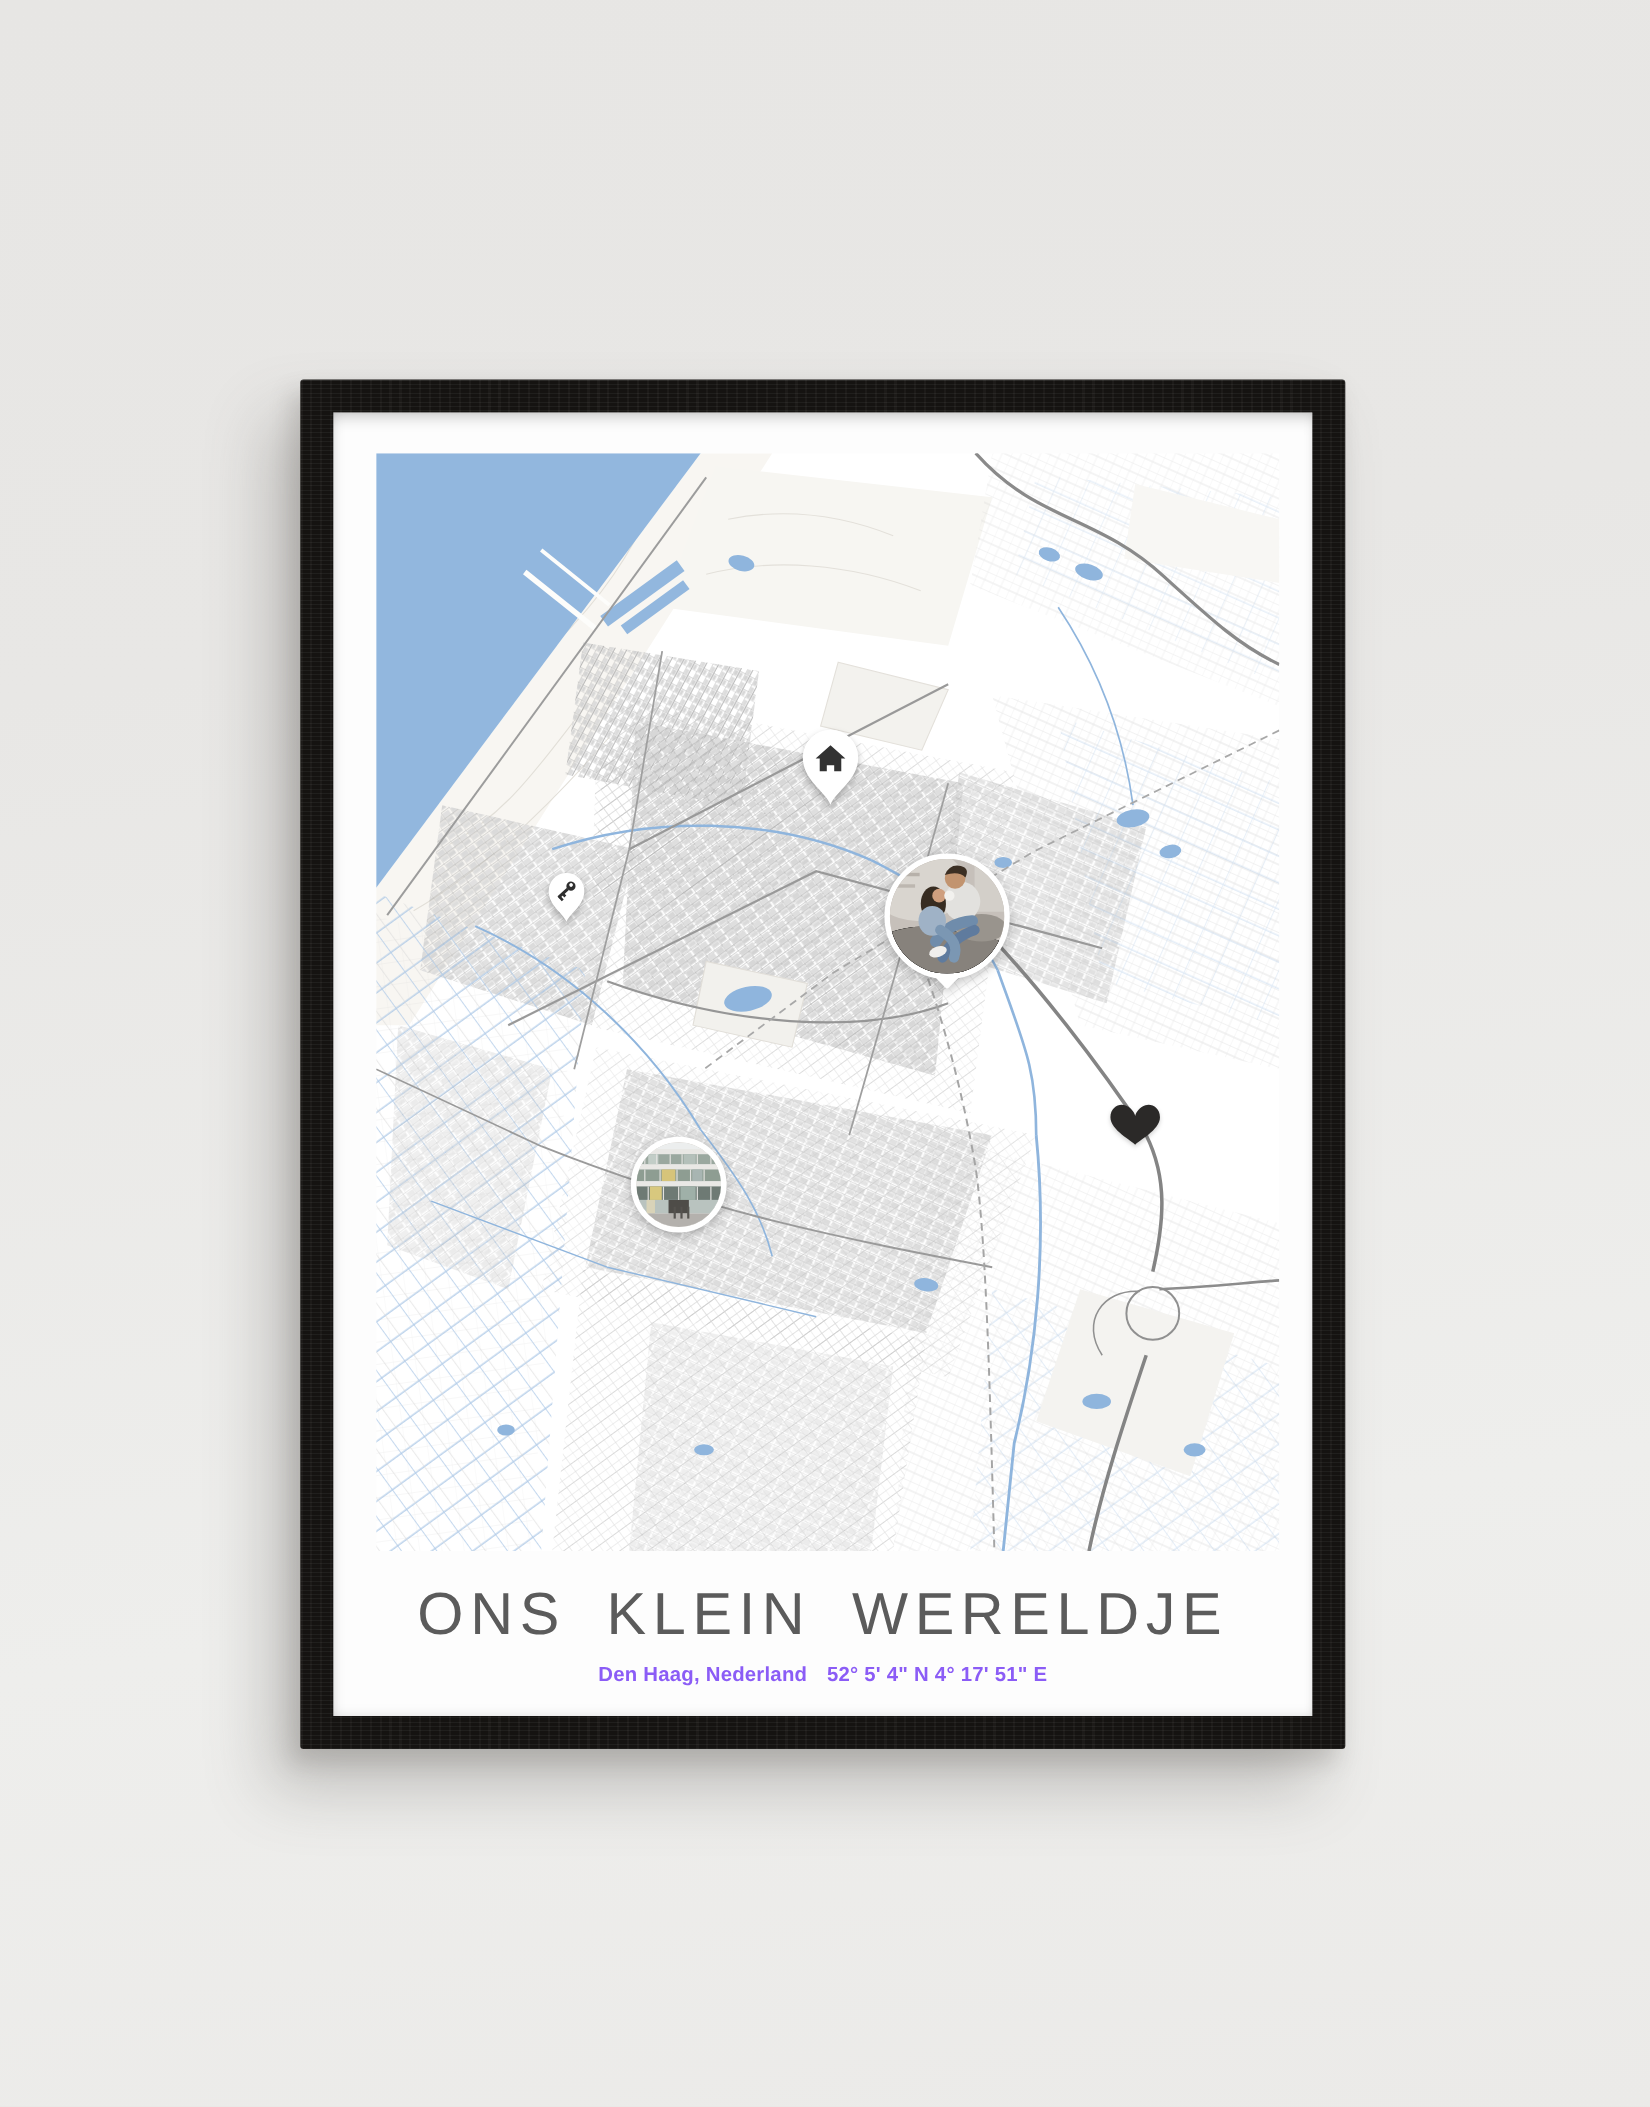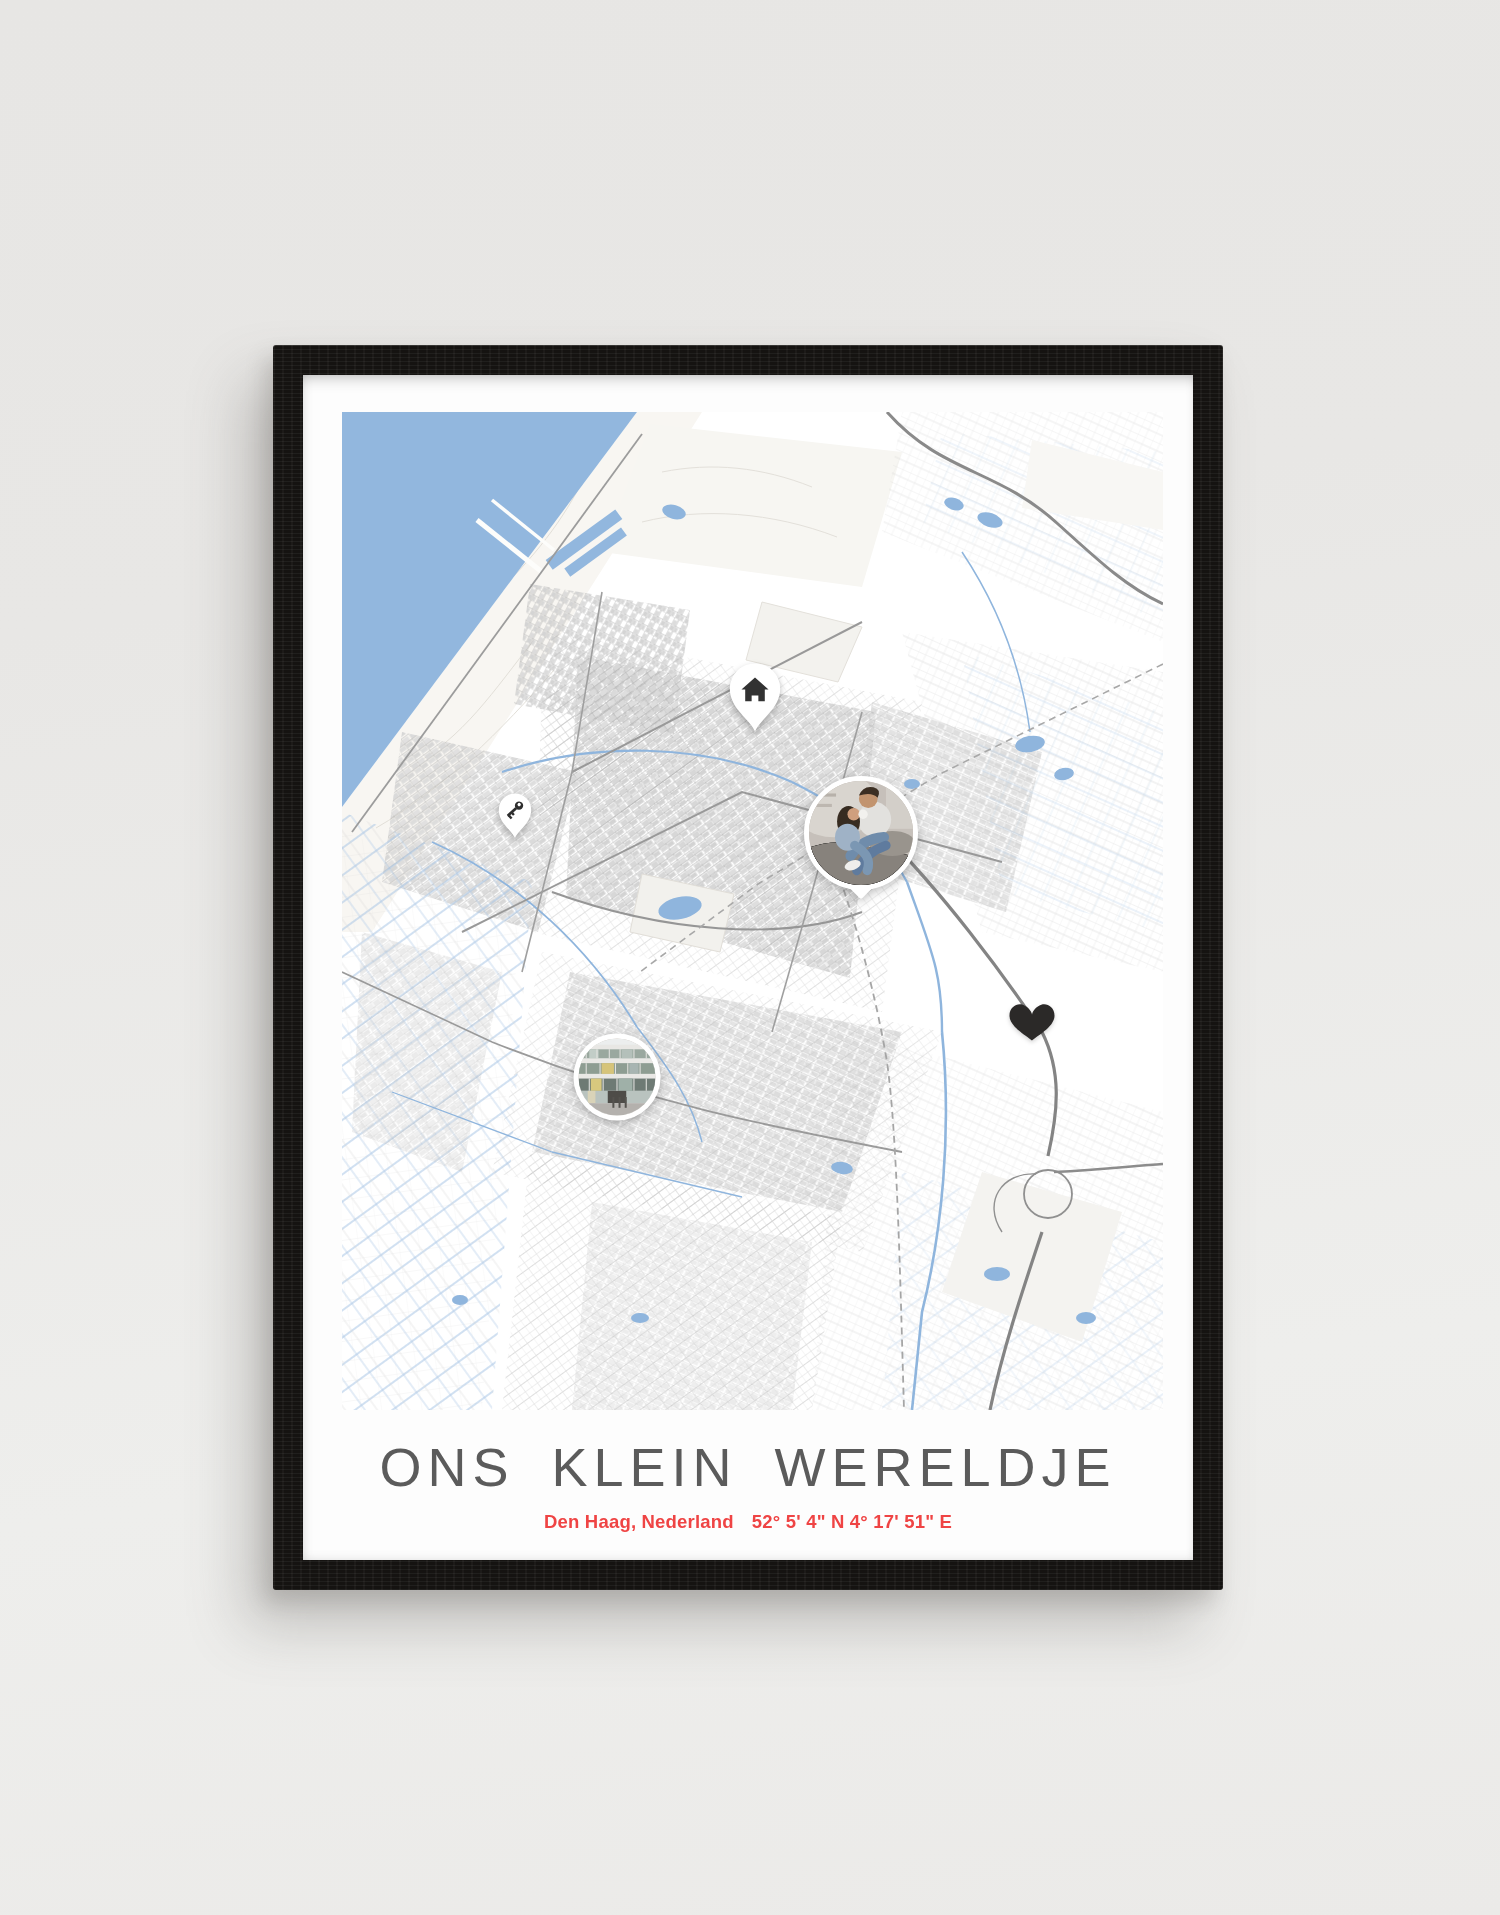--- a/index.html
+++ b/index.html
@@ -31,21 +31,21 @@
   .photo .disc{position:absolute;inset:0;border-radius:50%;border:5px solid #ffffff;
     overflow:hidden;background:#cfc9c2;box-sizing:border-box;}
   .photo .disc svg{width:100%;height:100%;}
   .photo .tail{position:absolute;left:50%;bottom:-6px;width:16px;height:16px;background:#ffffff;
     transform:translateX(-50%) rotate(45deg);border-radius:2px;}
   .heart-marker svg{filter:drop-shadow(0 2px 2px rgba(0,0,0,.18));}
   
   .caption{position:absolute;left:0;right:0;top:1035px;height:150px;text-align:center;}
   .poster-title{margin:30px 0 0;font-size:54px;font-weight:400;color:#5b5b5b;
     letter-spacing:6px;word-spacing:16px;line-height:1;}
-  .poster-subtitle{margin-top:17px;font-size:18.5px;font-weight:700;color:#ef4444;
+  .poster-subtitle{margin-top:17px;font-size:18.5px;font-weight:700;color:#8b5cf6;
     letter-spacing:.2px;}
   .poster-subtitle .coords{margin-left:18px;}
 </style>
 </head>
 <body>
 
 <div class="scene">
   <div class="frame">
     <div class="poster">
 

